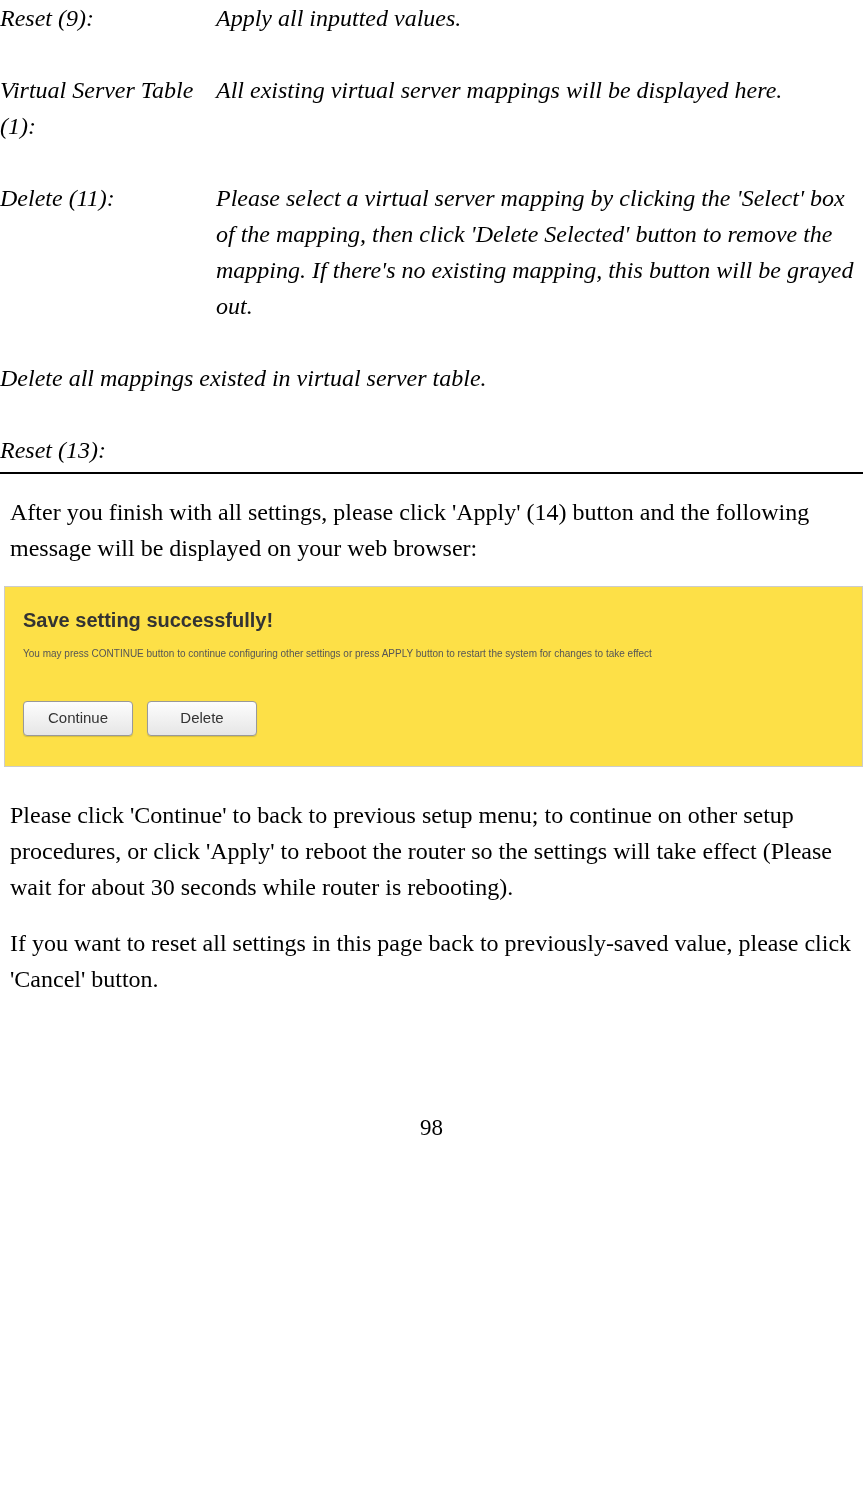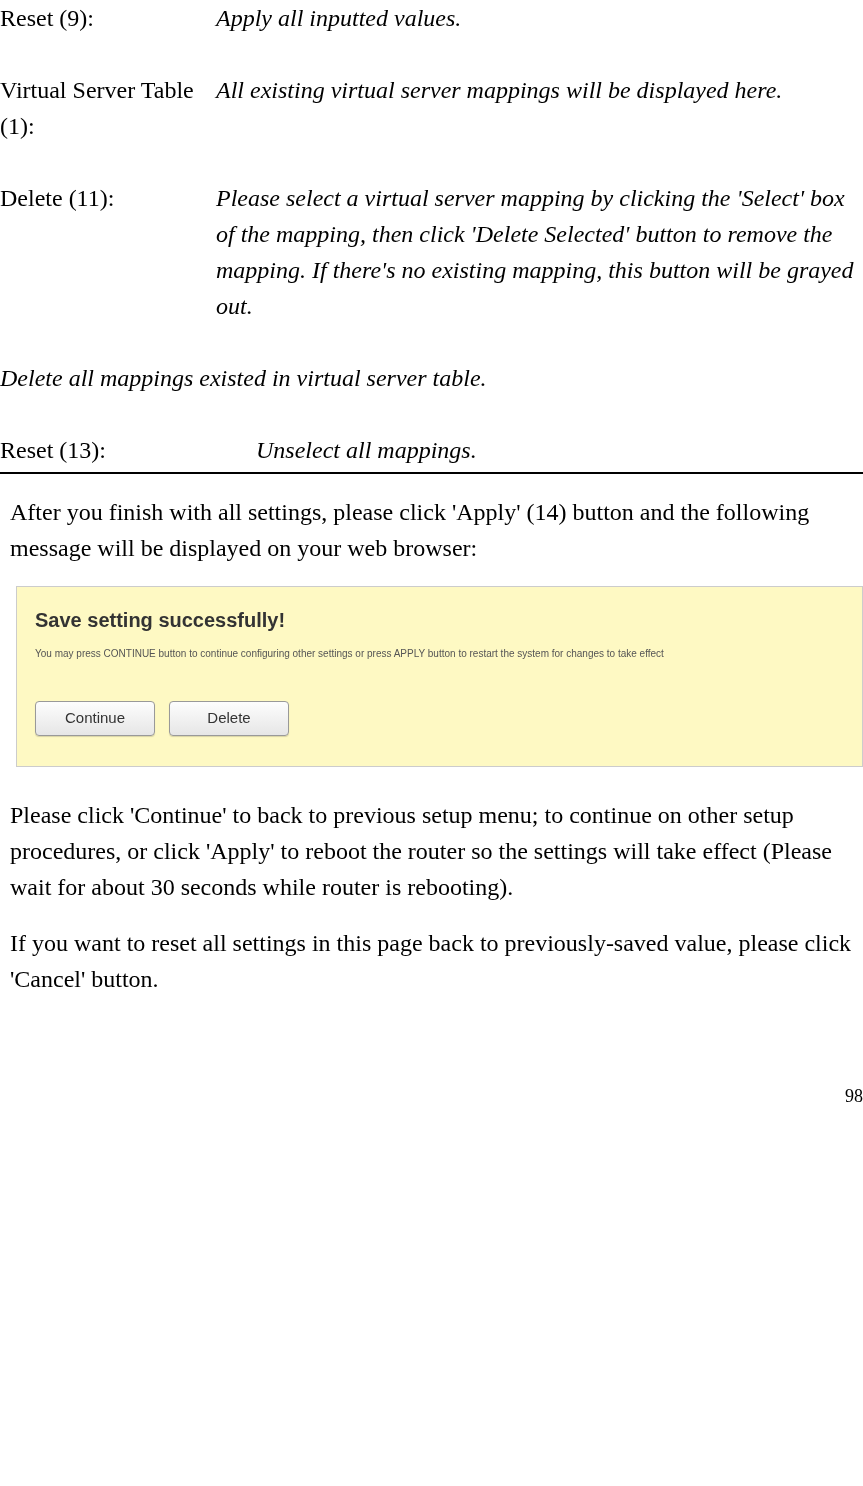--- a/index.html
+++ b/index.html
@@ -17,40 +17,40 @@
       margin-bottom: 8px;
       border-bottom: 2.5px solid #000;
       padding-bottom: 4px;
     }
     .def-row {
       display: flex;
       margin-bottom: 36px;
     }
     .def-row:last-child {
       margin-bottom: 0;
-      gap: 40px;
     }
     .def-term {
+      font-style: italic;
       width: 216px;
       flex-shrink: 0;
     }
     .def-desc {
       font-style: italic;
       flex: 1;
     }
     .body-p {
       margin-top: 20px;
       margin-bottom: 20px;
       padding-left: 10px;
     }
     .dialog-figure {
-      background: #fef9c3;
+      background: #fde047;
       border: 1px solid #ccc;
       padding: 18px 18px 30px 18px;
-      margin: 20px 0 30px 16px;
+      margin: 20px 0 30px 4px;
       font-family: Arial, Helvetica, sans-serif;
     }
     .dialog-title {
       font-weight: bold;
       font-size: 20px;
       margin-bottom: 12px;
       color: #333;
     }
     .dialog-text {
       font-size: 10px;
@@ -60,32 +60,32 @@
     }
     .dialog-buttons {
       display: flex;
       gap: 14px;
     }
     .dialog-btn {
       background: linear-gradient(#fdfdfd, #e6e6e6);
       border: 1px solid #999;
       border-radius: 4px;
       padding: 5px 12px;
-      width: 120px;
+      width: 110px;
       font-size: 15px;
       color: #333;
       text-align: center;
       box-shadow: 0 1px 1px rgba(0,0,0,0.15);
       cursor: pointer;
       font-family: Arial, Helvetica, sans-serif;
     }
     .page-number {
-      text-align: right;
-      font-size: 18px;
-      margin-top: 86px;
+      text-align: center;
+      font-size: 23px;
+      margin-top: 114px;
     }
   </style>
 </head>
 <body>
 
 <div class="definitions">
   <div class="def-row">
     <div class="def-term">Reset (9):</div>
     <div class="def-desc">Apply all inputted values.</div>
   </div>
@@ -95,21 +95,20 @@
   </div>
   <div class="def-row">
     <div class="def-term">Delete (11):</div>
     <div class="def-desc">Please select a virtual server mapping by clicking the 'Select' box of the mapping, then click 'Delete Selected' button to remove the mapping. If there's no existing mapping, this button will be grayed out.</div>
   </div>
   <div class="def-row">
     <div class="def-desc">Delete all mappings existed in virtual server table.</div>
   </div>
   <div class="def-row">
     <div class="def-term">Reset (13):</div>
-    <div class="def-desc">Unselect all mappings.</div>
   </div>
 </div>
 
 <p class="body-p">After you finish with all settings, please click 'Apply' (14) button and the following message will be displayed on your web browser:</p>
 
 <div class="dialog-figure">
   <div class="dialog-title">Save setting successfully!</div>
   <div class="dialog-text">You may press CONTINUE button to continue configuring other settings or press APPLY button to restart the system for changes to take effect</div>
   <div class="dialog-buttons">
     <div class="dialog-btn">Continue</div>

